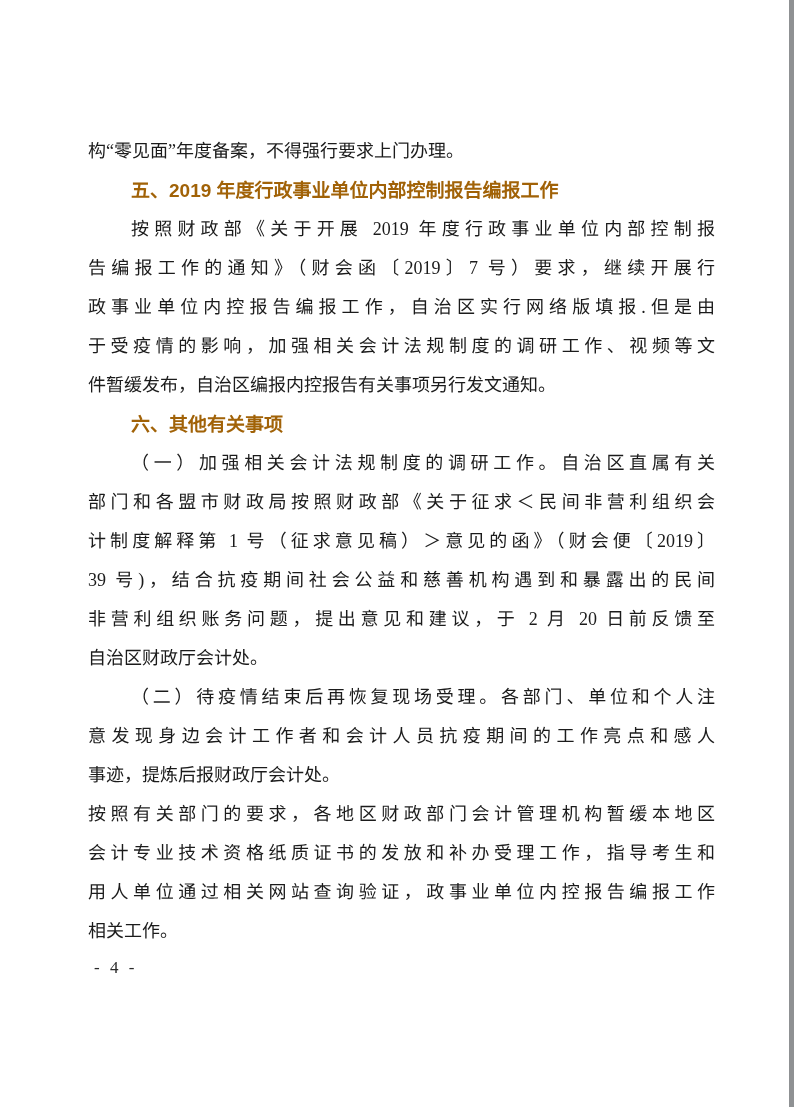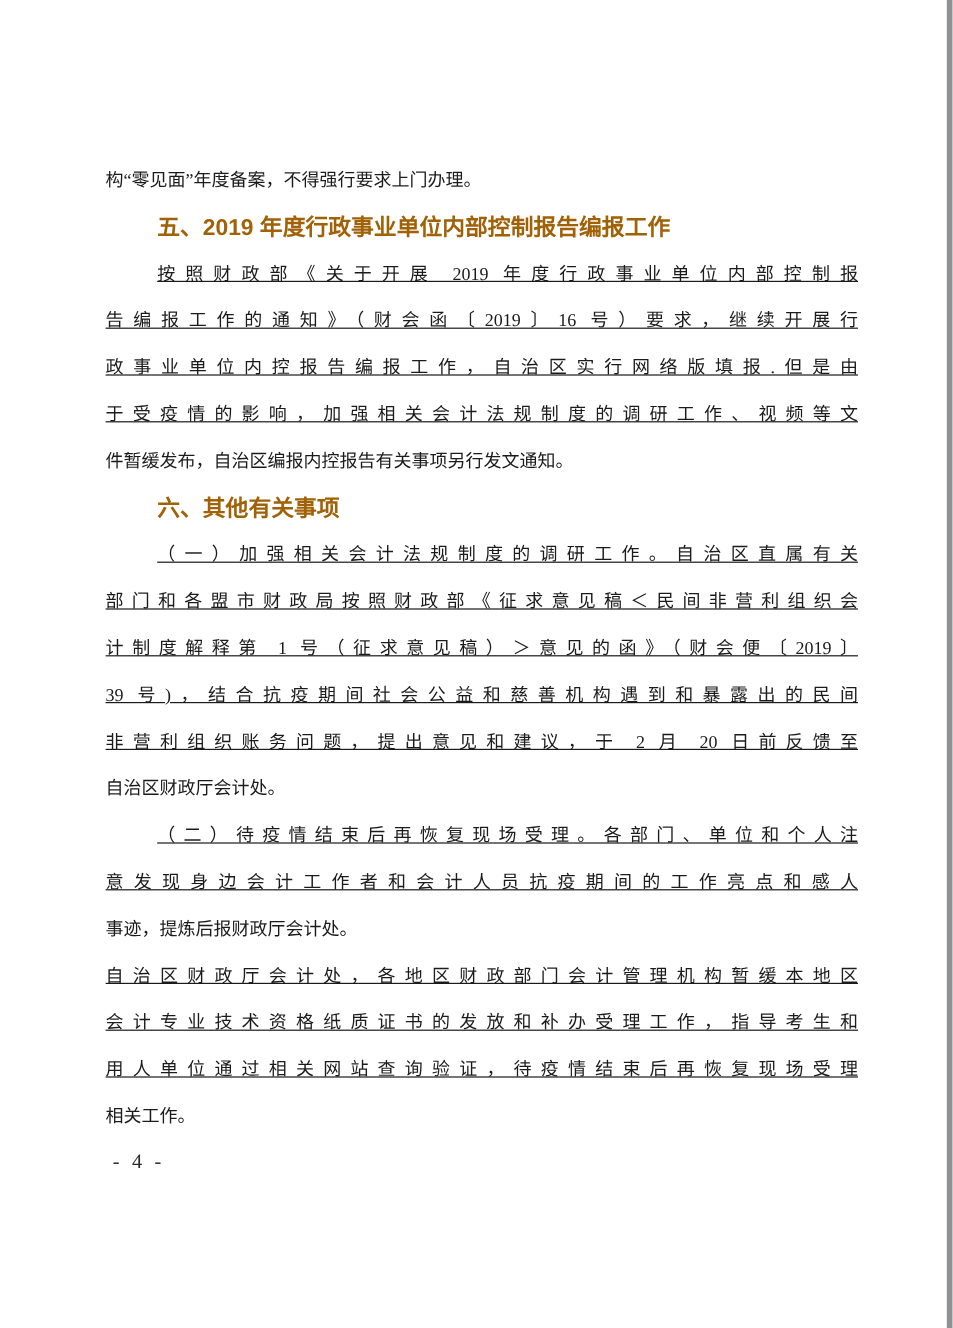--- a/index.html
+++ b/index.html
@@ -24,31 +24,30 @@
     height: 100%;
     background: #8f9193;
   }
   .content {
     position: absolute;
     left: 88px;
     top: 132px;
     width: 627px;
   }
   .line {
-    font-size: 15px;
+    font-size: 18px;
     line-height: 39px;
     height: 39px;
     white-space: normal;
     overflow: visible;
   }
   .line.full {
     text-align: justify;
     text-align-last: justify;
     text-justify: inter-character;
-    text-decoration: underline;
   }
   .line.end {
     text-align: left;
   }
   .line.indent {
     padding-left: 43px;
   }
   .line.heading {
     font-family: "Liberation Sans", "DejaVu Sans", sans-serif;
     font-weight: 700;
@@ -68,34 +67,34 @@
 </style>
 </head>
 <body>
 
 <div class="page" style="background: rgb(255, 255, 255); color: rgb(27, 27, 27);">
   <div class="content">
 
     <div class="line end">构“零见面”年度备案，不得强行要求上门办理。</div>
       <div class="line heading indent">五、2019 年度行政事业单位内部控制报告编报工作</div>
       <div class="line full indent">按照财政部《关于开展 2019 年度行政事业单位内部控制报</div>
-      <div class="line full">告编报工作的通知》（财会函〔2019〕16 号）要求，继续开展行</div>
+      <div class="line full">告编报工作的通知》（财会函〔2019〕7 号）要求，继续开展行</div>
       <div class="line full">政事业单位内控报告编报工作，自治区实行网络版填报.但是由</div>
       <div class="line full">于受疫情的影响，加强相关会计法规制度的调研工作、视频等文</div>
       <div class="line end">件暂缓发布，自治区编报内控报告有关事项另行发文通知。</div>
       <div class="line heading indent">六、其他有关事项</div>
       <div class="line full indent">（一）加强相关会计法规制度的调研工作。自治区直属有关</div>
-      <div class="line full">部门和各盟市财政局按照财政部《征求意见稿＜民间非营利组织会</div>
+      <div class="line full">部门和各盟市财政局按照财政部《关于征求＜民间非营利组织会</div>
       <div class="line full">计制度解释第 1 号（征求意见稿）＞意见的函》（财会便〔2019〕</div>
       <div class="line full">39 号)，结合抗疫期间社会公益和慈善机构遇到和暴露出的民间</div>
       <div class="line full">非营利组织账务问题，提出意见和建议，于 2 月 20 日前反馈至</div>
       <div class="line end">自治区财政厅会计处。</div>
       <div class="line full indent">（二）待疫情结束后再恢复现场受理。各部门、单位和个人注</div>
       <div class="line full">意发现身边会计工作者和会计人员抗疫期间的工作亮点和感人</div>
       <div class="line end">事迹，提炼后报财政厅会计处。</div>
-      <div class="line full">自治区财政厅会计处，各地区财政部门会计管理机构暂缓本地区</div>
+      <div class="line full">按照有关部门的要求，各地区财政部门会计管理机构暂缓本地区</div>
       <div class="line full">会计专业技术资格纸质证书的发放和补办受理工作，指导考生和</div>
-      <div class="line full">用人单位通过相关网站查询验证，待疫情结束后再恢复现场受理</div>
+      <div class="line full">用人单位通过相关网站查询验证，政事业单位内控报告编报工作</div>
       <div class="line end">相关工作。</div>
       <div class="page-num">- 4 -</div>
   </div>
   <div class="edge-strip" style="background: rgb(143, 145, 147);"></div>
 </div>
 
 </body></html>

